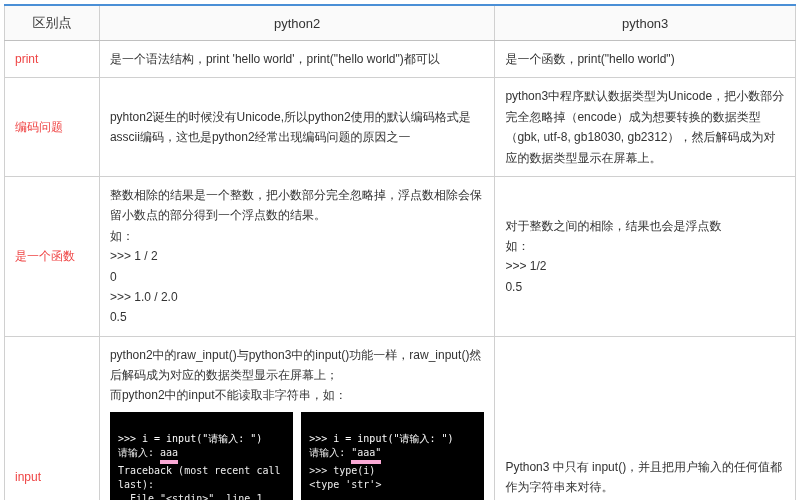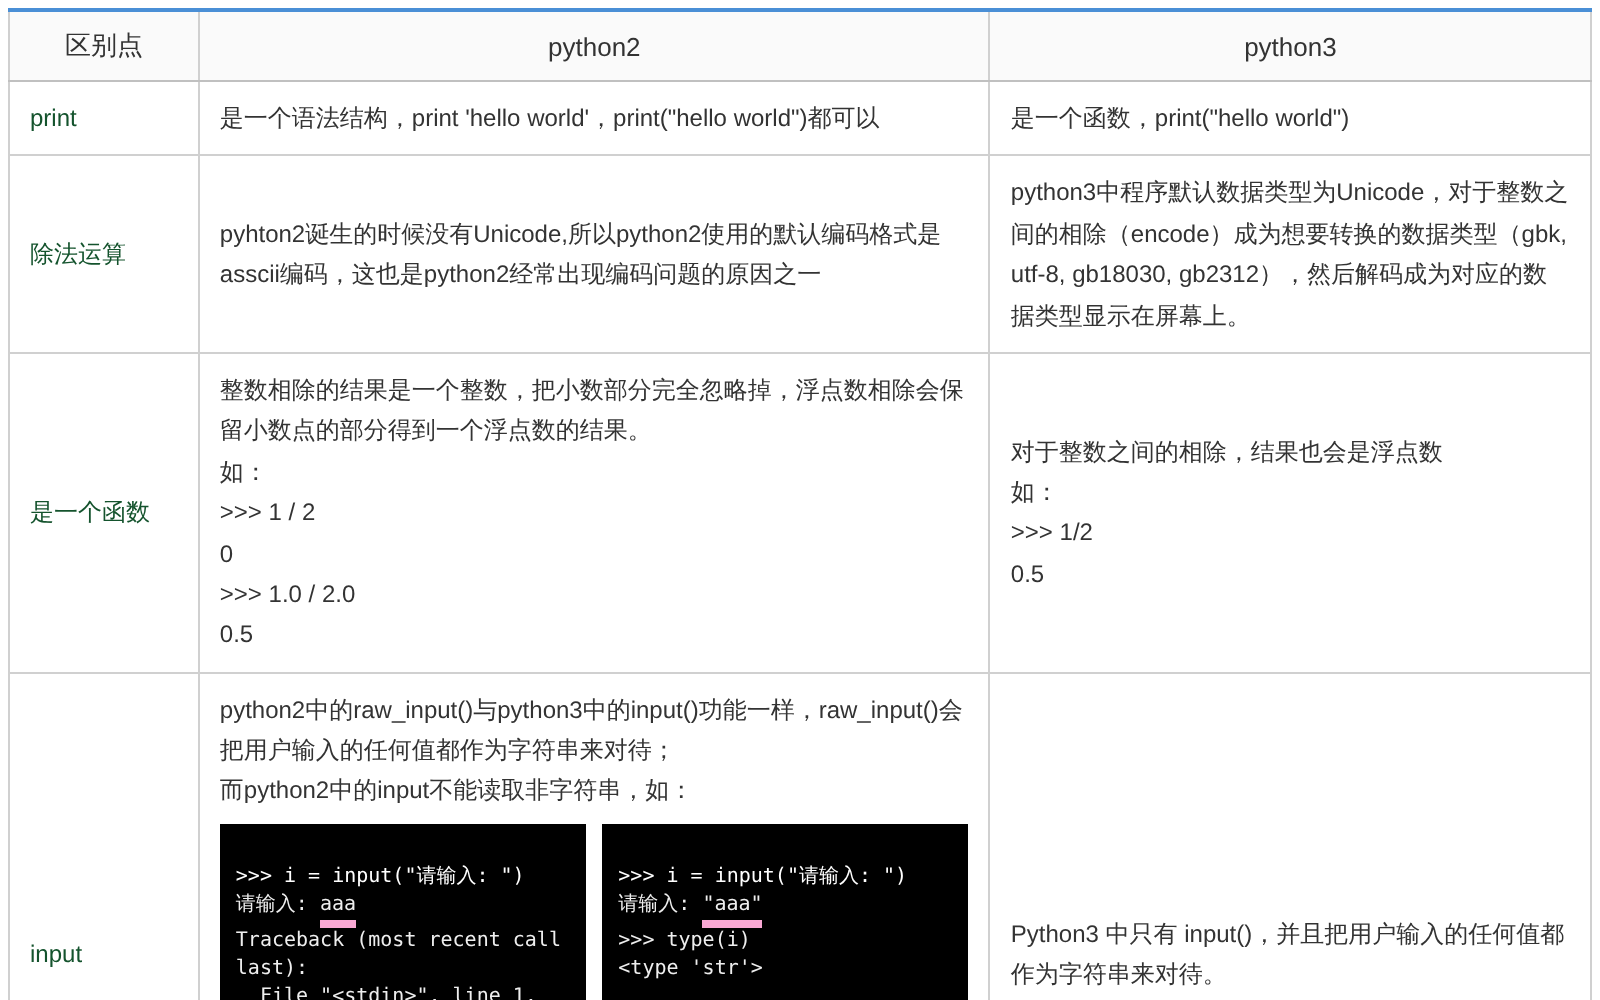--- a/index.html
+++ b/index.html
@@ -27,21 +27,21 @@
       font-weight: normal;
       border-top: 2px solid #4a8fd6;
       border-bottom: 1px solid #c0c0c0;
       color: #333;
       font-size: 13px;
     }
     .col-diff { width: 12%; }
     .col-py2 { width: 50%; }
     .col-py3 { width: 38%; }
     td.label {
-      color: #14532d;
+      color: #ef4444;
     }
     .line { line-height: 1.7; }
     .terminal-group {
       display: flex;
       gap: 8px;
       margin-top: 6px;
     }
     .terminal {
       background: #000;
       color: #eee;
@@ -77,43 +77,43 @@
   </thead>
   <tbody>
 
     <tr>
       <td class="label">print</td>
       <td class="line">是一个语法结构，print 'hello world'，print("hello world")都可以</td>
       <td class="line">是一个函数，print("hello world")</td>
     </tr>
 
     <tr>
-      <td class="label">除法运算</td>
+      <td class="label">编码问题</td>
       <td class="line">pyhton2诞生的时候没有Unicode,所以python2使用的默认编码格式是asscii编码，这也是python2经常出现编码问题的原因之一</td>
-      <td class="line">python3中程序默认数据类型为Unicode，对于整数之间的相除（encode）成为想要转换的数据类型（gbk, utf-8, gb18030, gb2312），然后解码成为对应的数据类型显示在屏幕上。</td>
+      <td class="line">python3中程序默认数据类型为Unicode，把小数部分完全忽略掉（encode）成为想要转换的数据类型（gbk, utf-8, gb18030, gb2312），然后解码成为对应的数据类型显示在屏幕上。</td>
     </tr>
 
     <tr>
       <td class="label">是一个函数</td>
       <td class="line" style="white-space:pre-line">整数相除的结果是一个整数，把小数部分完全忽略掉，浮点数相除会保留小数点的部分得到一个浮点数的结果。
 如：
 &gt;&gt;&gt; 1 / 2
 0
 &gt;&gt;&gt; 1.0 / 2.0
 0.5</td>
       <td class="line" style="white-space:pre-line">对于整数之间的相除，结果也会是浮点数
 如：
 &gt;&gt;&gt; 1/2
 0.5</td>
     </tr>
 
     <tr>
       <td class="label">input</td>
       <td class="line">
-        <div style="white-space:pre-line">python2中的raw_input()与python3中的input()功能一样，raw_input()会把用户输入的任何值都作为字符串来对待；
+        <div style="white-space:pre-line">python2中的raw_input()与python3中的input()功能一样，raw_input()然后解码成为对应的数据类型显示在屏幕上；
 而python2中的input不能读取非字符串，如：</div>
         <div class="terminal-group">
           <div class="terminal">
 <span class="prompt">&gt;&gt;&gt; i = input("请输入: ")</span>
 请输入: <span class="underline-red">aaa</span>
 Traceback (most recent call last):
   File "&lt;stdin&gt;", line 1, in &lt;module&gt;
   File "&lt;string&gt;", line 1, in &lt;module&gt;
 NameError: name 'aaa' is not defined
             

